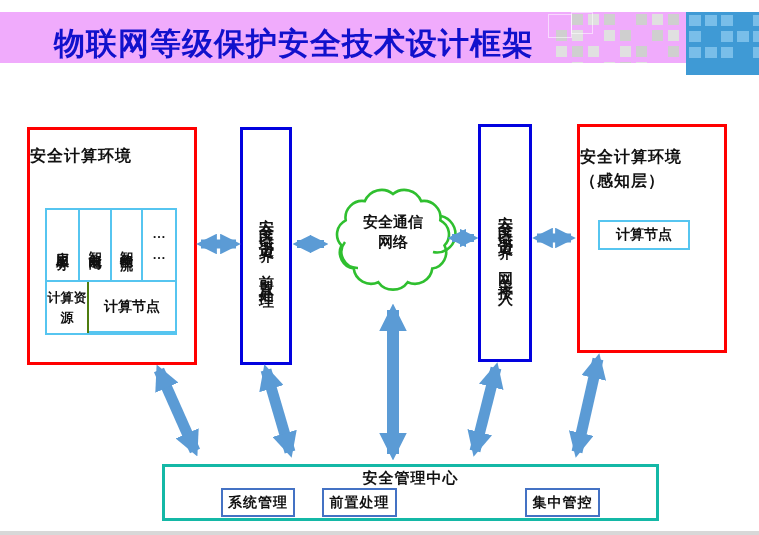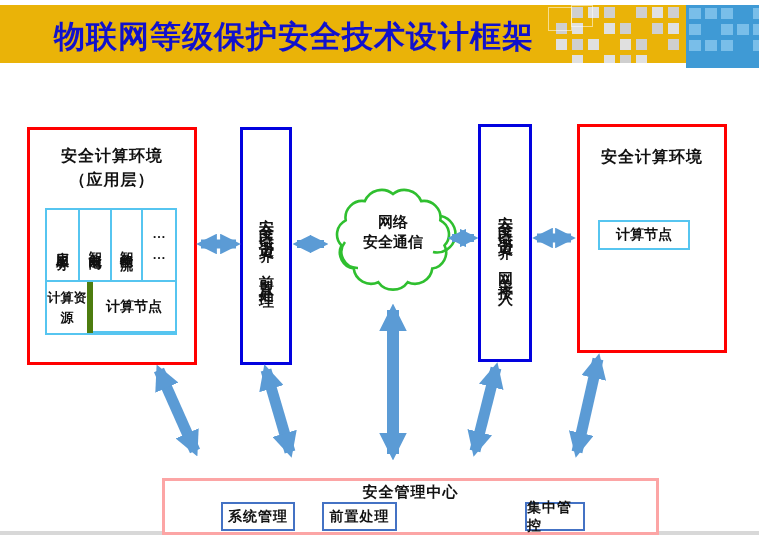--- a/index.html
+++ b/index.html
@@ -1,58 +1,58 @@
 <!DOCTYPE html>
 <html><head>
 <meta charset="utf-8">
 <style>
   html,body{margin:0;padding:0;background:#fff;}
   .stage{position:relative;width:759px;height:535px;overflow:hidden;background:#ffffff;
          font-family:"Liberation Serif","DejaVu Serif",serif;}
   
-  .titlebar{position:absolute;left:0;top:5px;width:759px;height:63px;background:#eab308;}
+  .titlebar{position:absolute;left:0;top:12px;width:759px;height:63px;background:#f0abfc;}
   .slide-title{position:absolute;left:54px;top:0;height:63px;line-height:63px;
                font-family:"Liberation Sans","DejaVu Sans",sans-serif;
                font-weight:bold;font-size:31px;color:#1111CC;letter-spacing:1px;white-space:nowrap;z-index:3;}
   .deco-blue-block{position:absolute;right:0;top:0;width:73px;height:63px;background:#3F9AD5;overflow:hidden;z-index:1;}
   .sq{position:absolute;}
   .outline-sq{position:absolute;border:1px solid rgba(255,255,255,0.55);background:transparent;z-index:2;}
   
   .canvas{position:absolute;left:0;top:63px;width:759px;height:468px;background:#ffffff;}
   .bottom-strip{position:absolute;left:0;top:531px;width:759px;height:4px;background:#D8D8D8;}
   .arrows{position:absolute;left:0;top:0;width:759px;height:468px;pointer-events:none;z-index:4;}
   
   .redbox{position:absolute;border:3px solid #FF0000;background:#fff;box-sizing:border-box;z-index:2;}
   .bluebox{position:absolute;border:3px solid #0202DF;background:#fff;box-sizing:border-box;z-index:2;
            display:flex;align-items:center;justify-content:center;}
-  .box-title{text-align:center;font-weight:bold;font-size:16px;color:#111;line-height:1.5;letter-spacing:1px;}
+  .box-title{text-align:left;font-weight:bold;font-size:16px;color:#111;line-height:1.5;letter-spacing:1px;}
   .vtext{writing-mode:vertical-rl;font-weight:bold;font-size:15px;color:#111;letter-spacing:6px;line-height:1;}
   
   .inner-grid{position:absolute;border:2px solid #56C5F0;box-sizing:border-box;display:flex;flex-direction:column;}
   .ig-toprow{display:flex;height:70px;border-bottom:2px solid #56C5F0;}
   .ig-cell{display:flex;align-items:center;justify-content:center;box-sizing:border-box;}
   .ig-v{writing-mode:vertical-rl;font-weight:bold;font-size:13px;color:#111;letter-spacing:2px;line-height:1;}
   .br{border-right:2px solid #56C5F0;}
   .ig-botrow{display:flex;flex:1;}
-  .ig-cr{width:40px;border-right:6px solid #4d7c0f;display:flex;align-items:center;justify-content:center;
+  .ig-cr{width:40px;border-right:2px solid #4d7c0f;display:flex;align-items:center;justify-content:center;
          font-weight:bold;font-size:13px;color:#111;text-align:center;line-height:1.5;}
   .ig-rightcol{flex:1;display:flex;flex-direction:column;}
   .ig-h{flex:1;display:flex;align-items:center;justify-content:center;font-weight:bold;font-size:14px;color:#111;}
   .ig-h.first{border-bottom:2px solid #56C5F0;}
   .dots{font-weight:bold;font-size:13px;color:#111;text-align:center;line-height:1.6;}
   
   .stack{position:absolute;}
   .stack-cell{box-sizing:border-box;border:2px solid #56C5F0;height:30px;display:flex;align-items:center;justify-content:center;
               font-weight:bold;font-size:14px;color:#111;background:#fff;}
   .stack-cell + .stack-cell{margin-top:-2px;}
   
   .cloud-label{position:absolute;left:348px;top:149px;width:90px;text-align:center;z-index:5;
                font-weight:bold;font-size:15px;color:#111;line-height:1.35;}
   
-  .orangebox{position:absolute;left:162px;top:415px;width:497px;height:57px;border:3px solid #fca5a5;
+  .orangebox{position:absolute;left:162px;top:401px;width:497px;height:57px;border:3px solid #14b8a6;
              background:#fff;box-sizing:border-box;z-index:2;}
   .mgmt-title{text-align:center;font-weight:bold;font-size:15px;color:#111;margin-top:2px;letter-spacing:1px;}
   .mgmt-item{position:absolute;top:21px;height:29px;box-sizing:border-box;border:2px solid #4472C4;background:#fff;
              display:flex;align-items:center;justify-content:center;font-weight:bold;font-size:14px;color:#111;letter-spacing:1px;}
 </style>
 </head>
 <body>
 
 <div class="stage">
 
@@ -100,21 +100,20 @@
           <div class="sq" style="left: 67px; top: 35px; width: 12px; height: 11px; background: rgb(121, 190, 233);"></div>
         </div>
     </div>
   </div>
 
   <div class="canvas">
 
     <div class="redbox" style="left:27px;top:64px;width:170px;height:238px;">
       <div class="box-title" style="margin-top:14px;">
         <div>安全计算环境</div>
-        <div>（应用层）</div>
       </div>
       <div class="inner-grid" style="left:15px;top:78px;width:132px;height:127px;">
         <div class="ig-toprow">
           <div class="ig-cell br" style="width:33px;">
             <span class="ig-v">应用服务</span>
           </div>
           <div class="ig-cell br" style="width:32px;">
             <span class="ig-v">智能电网</span>
           </div>
           <div class="ig-cell br" style="width:31px;">
@@ -164,48 +163,49 @@
       <line x1="537" y1="175" x2="571" y2="175" stroke="#5B9BD5" stroke-width="9" marker-start="url(#mS)" marker-end="url(#mE)"></line>
 
       <line x1="159" y1="307" x2="195" y2="388" stroke="#5B9BD5" stroke-width="11" marker-start="url(#mS)" marker-end="url(#mE)"></line>
       <line x1="266" y1="307" x2="290" y2="389" stroke="#5B9BD5" stroke-width="11" marker-start="url(#mS)" marker-end="url(#mE)"></line>
       <line x1="393" y1="247" x2="393" y2="391" stroke="#5B9BD5" stroke-width="12" marker-start="url(#mS)" marker-end="url(#mE)"></line>
       <line x1="496" y1="305" x2="475" y2="388" stroke="#5B9BD5" stroke-width="11" marker-start="url(#mS)" marker-end="url(#mE)"></line>
       <line x1="598" y1="296" x2="577" y2="389" stroke="#5B9BD5" stroke-width="11" marker-start="url(#mS)" marker-end="url(#mE)"></line>
     </svg>
 
     <div class="cloud-label">
+      <div>安全通信</div>
       <div>网络</div>
-      <div>安全通信</div>
     </div>
 
     <div class="bluebox" style="left:478px;top:61px;width:54px;height:238px;">
       <span class="vtext">安全区域边界—网关接入</span>
     </div>
 
     <div class="redbox" style="left:577px;top:61px;width:150px;height:229px;">
       <div class="box-title" style="margin-top:18px;">
         <div>安全计算环境</div>
+        <div>（感知层）</div>
       </div>
       <div class="stack" style="left:18px;top:93px;width:92px;">
         <div class="stack-cell">
           <span>计算节点</span>
         </div>
       </div>
     </div>
 
     <div class="orangebox">
       <div class="mgmt-title">安全管理中心</div>
       <div class="mgmt-item" style="left:56px;width:74px;">
         <span>系统管理</span>
       </div>
       <div class="mgmt-item" style="left:157px;width:75px;">
         <span>前置处理</span>
       </div>
-      <div class="mgmt-item" style="left:360px;width:60px;">
+      <div class="mgmt-item" style="left:360px;width:75px;">
         <span>集中管控</span>
       </div>
     </div>
 
   </div>
 
   <div class="bottom-strip"></div>
 </div>
 
 </body></html>

